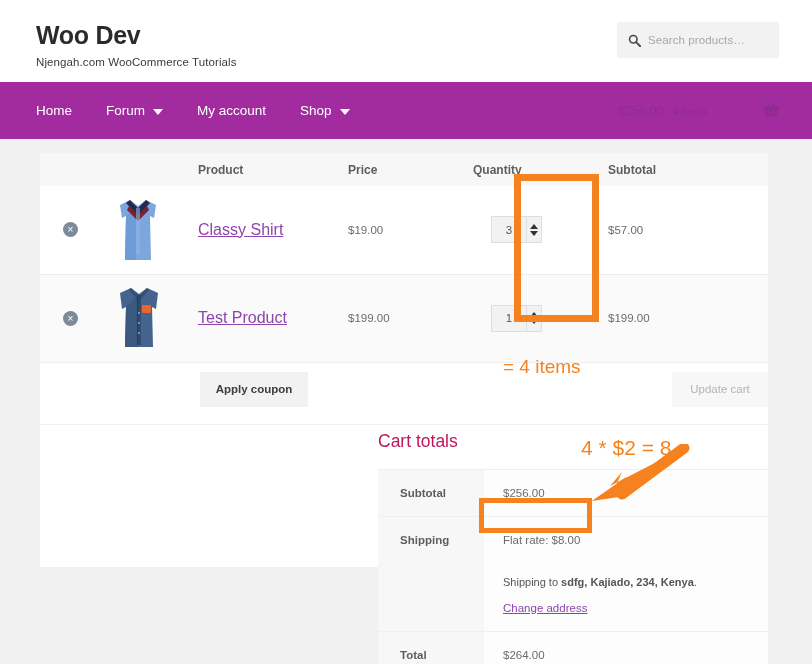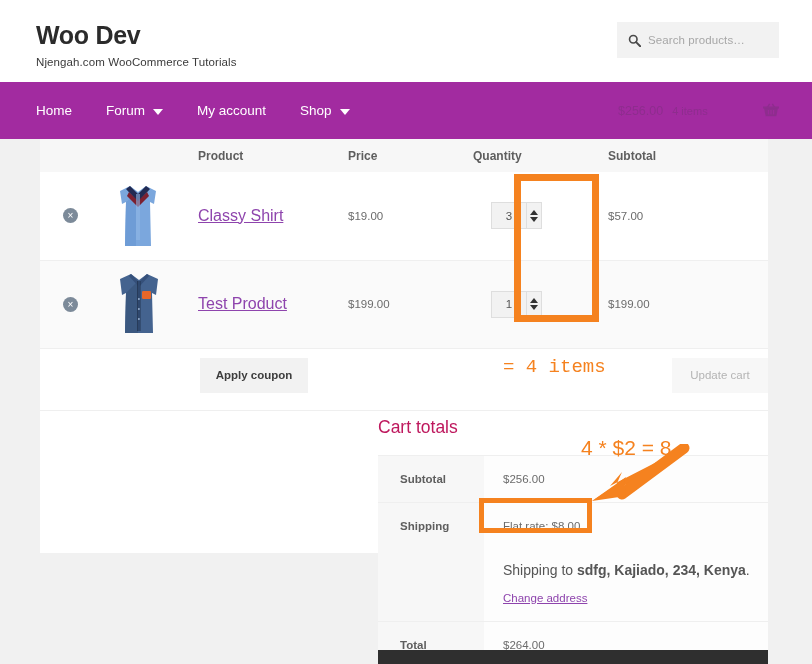--- a/index.html
+++ b/index.html
@@ -59,21 +59,21 @@
     display: flex; align-items: center; gap: 9px;
   }
   .cart-amount { font-size: 12.5px; color: #8e2d8e; }
   .cart-count  { font-size: 11px; color: #8e2d8e; }
   .cart-icon {
     position: absolute; left: 762px; top: 20px; width: 18px; height: 16px;
   }
 
   
   .content {
-    position: absolute; left: 40px; top: 139px; width: 728px; height: 414px;
+    position: absolute; left: 40px; top: 153px; width: 728px; height: 414px;
     background: #ffffff;
   }
 
   
   .cart-table { width: 728px; border-collapse: collapse; table-layout: fixed; }
   .cart-table th {
     background: #f7f7f7; height: 33px; font-size: 12px; font-weight: bold;
     color: #5e5e5e; text-align: left; padding: 0; vertical-align: middle;
   }
   .cart-table td {
@@ -155,42 +155,42 @@
     font-size: 11.5px; font-weight: bold; color: #5e5e5e;
     padding: 17px 0 17px 22px; vertical-align: top;
     border-top: 1px solid #efefef; border-bottom: 1px solid #efefef;
   }
   .totals-table td {
     background: #fdfdfd; font-size: 11.5px; color: #6b6b6b;
     padding: 17px 0 17px 19px; vertical-align: top;
     border-top: 1px solid #efefef; border-bottom: 1px solid #efefef;
   }
   .ship-line { margin: 0 0 16px 0; height: 14px; }
-  .ship-to { font-size: 14px; color: #555; font-weight: bold; margin-bottom: 14px; margin-top: 28px; }
+  .ship-to { font-size: 11px; color: #555; font-weight: bold; margin-bottom: 14px; margin-top: 28px; }
   .ship-to .plain { font-weight: normal; }
   .change-address {
     color: #8e44ad; text-decoration: underline; font-size: 11.5px; cursor: pointer;
   }
   .checkout-bar {
     position: absolute; left: 338px; top: 511px; width: 390px; height: 14px;
     background: #2f2f2f;
   }
 
   
   .anno-box-qty {
     position: absolute; left: 514px; top: 174px; width: 85px; height: 148px;
     border: 7px solid #f5821f; z-index: 30; pointer-events: none;
   }
   .anno-box-flat {
     position: absolute; left: 479px; top: 498px; width: 113px; height: 35px;
     border: 5px solid #f5821f; z-index: 30; pointer-events: none;
   }
   .anno-items {
     position: absolute; left: 503px; top: 356px;
-    font-size: 19px; color: #f5821f; z-index: 30; font-family: Liberation Mono, monospace;
+    font-size: 19px; color: #f5821f; z-index: 30;
   }
   .anno-math {
     position: absolute; left: 581px; top: 421px;
     font-size: 21px; color: #f5821f; z-index: 30; margin-top: 15px;
   }
   .anno-arrow {
     position: absolute; left: 580px; top: 444px; width: 110px; height: 66px; z-index: 30;
   }
 </style>
 </head>

